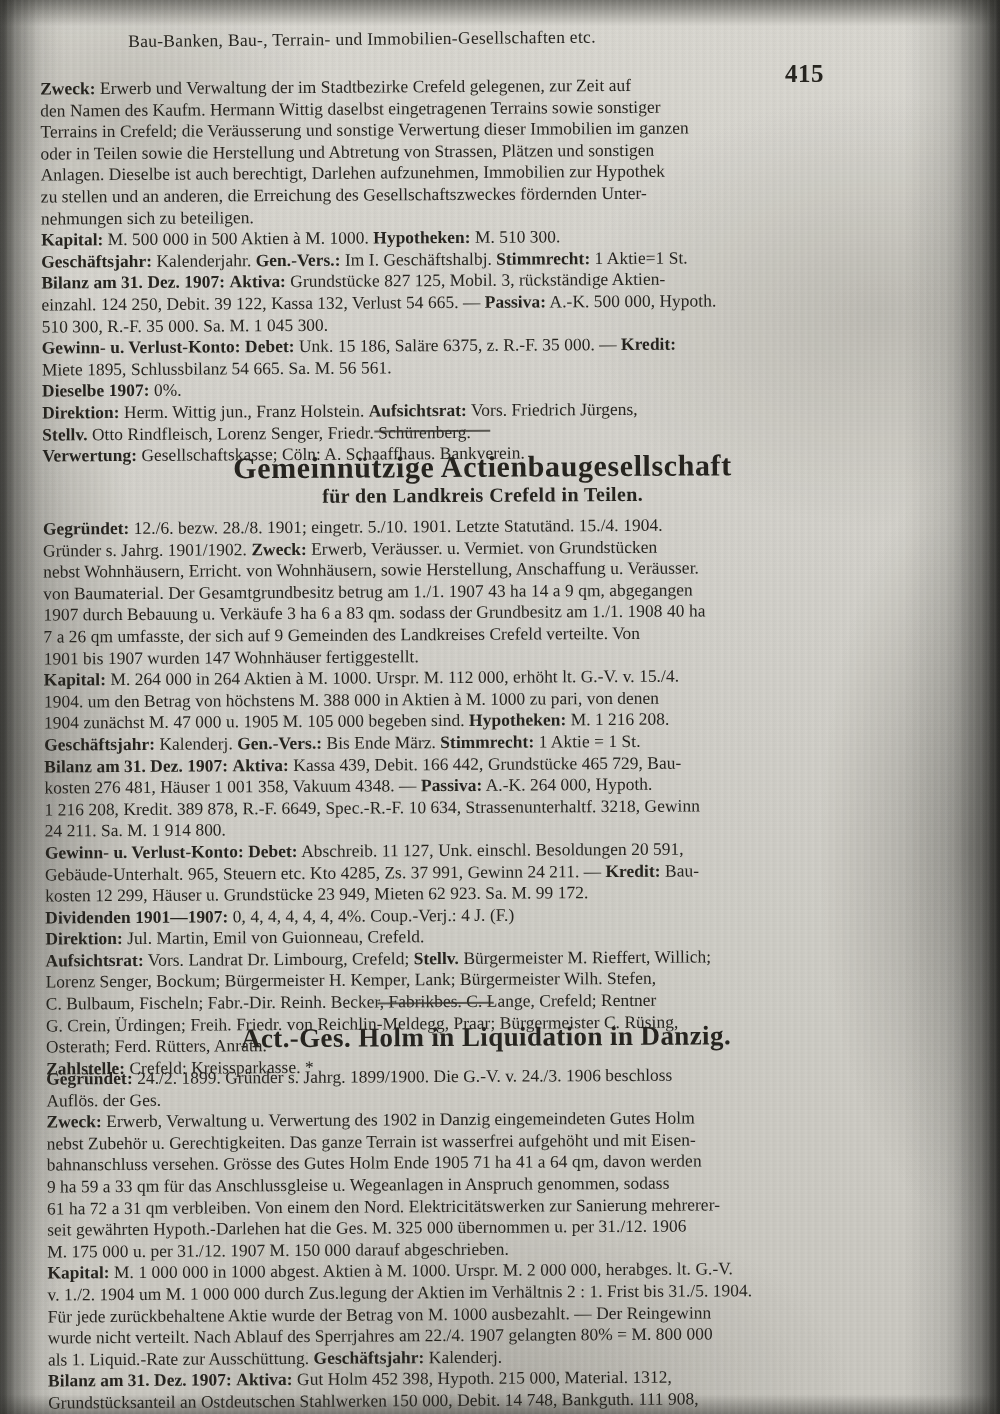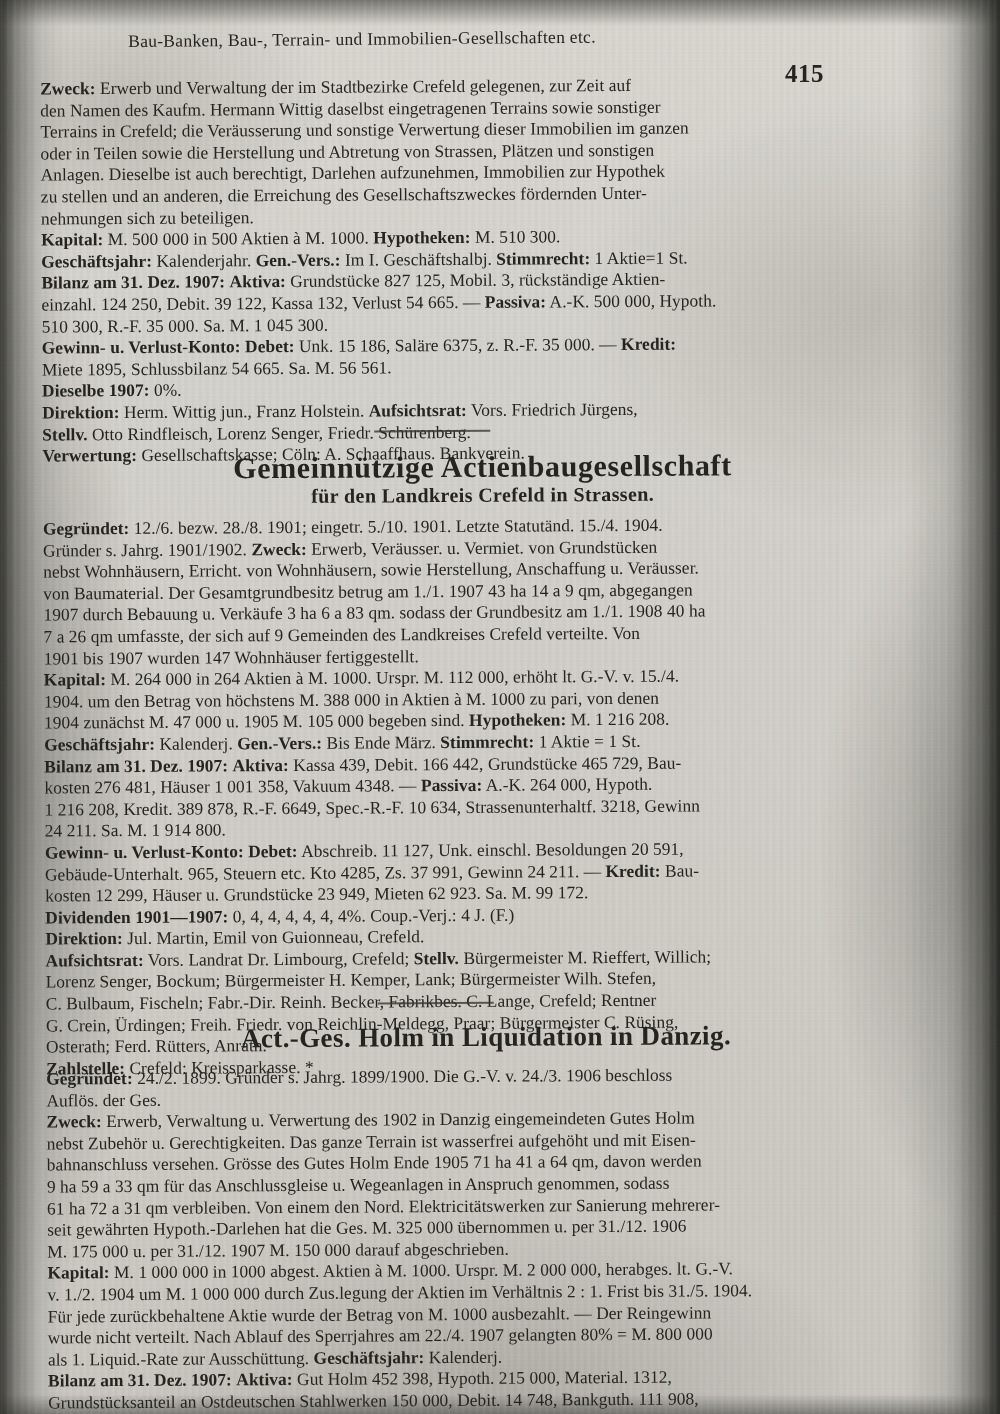--- a/index.html
+++ b/index.html
@@ -176,21 +176,21 @@
         <p class="l"><b>Stellv.</b> Otto Rindfleisch, Lorenz Senger, Friedr. Schürenberg.</p>
         <p class="l"><b>Verwertung:</b> Gesellschaftskasse; Cöln: A. Schaaffhaus. Bankverein.</p>
       </div>
 
       <div class="rule" style="left:372px; top:432px; width:116px;"></div>
 
       <div class="blk" style="left:40px; top:452px;">
         <p class="h1">Gemeinnützige Actienbaugesellschaft</p>
         <p class="h2">
           <span class="thin">für den Landkreis Crefeld</span>
-          <span style="font-weight:bold;">in Strassen.</span>
+          <span style="font-weight:bold;">in Teilen.</span>
         </p>
       </div>
 
       <div class="blk" style="left:40px; top:518px;">
         <p class="l"><b>Gegründet:</b> 12./6. bezw. 28./8. 1901; eingetr. 5./10. 1901.   Letzte Statutänd. 15./4. 1904.</p>
         <p class="l">Gründer s. Jahrg. 1901/1902.     <b>Zweck:</b> Erwerb, Veräusser. u. Vermiet. von Grundstücken</p>
         <p class="l">nebst Wohnhäusern, Erricht. von Wohnhäusern, sowie Herstellung, Anschaffung u. Veräusser.</p>
         <p class="l">von Baumaterial.  Der Gesamtgrundbesitz betrug am 1./1. 1907 43 ha 14 a 9 qm, abgegangen</p>
         <p class="l">1907 durch Bebauung u. Verkäufe 3 ha 6 a 83 qm. sodass der Grundbesitz am 1./1. 1908 40 ha</p>
         <p class="l">7 a 26 qm umfasste, der sich auf 9 Gemeinden des Landkreises Crefeld verteilte.   Von</p>

